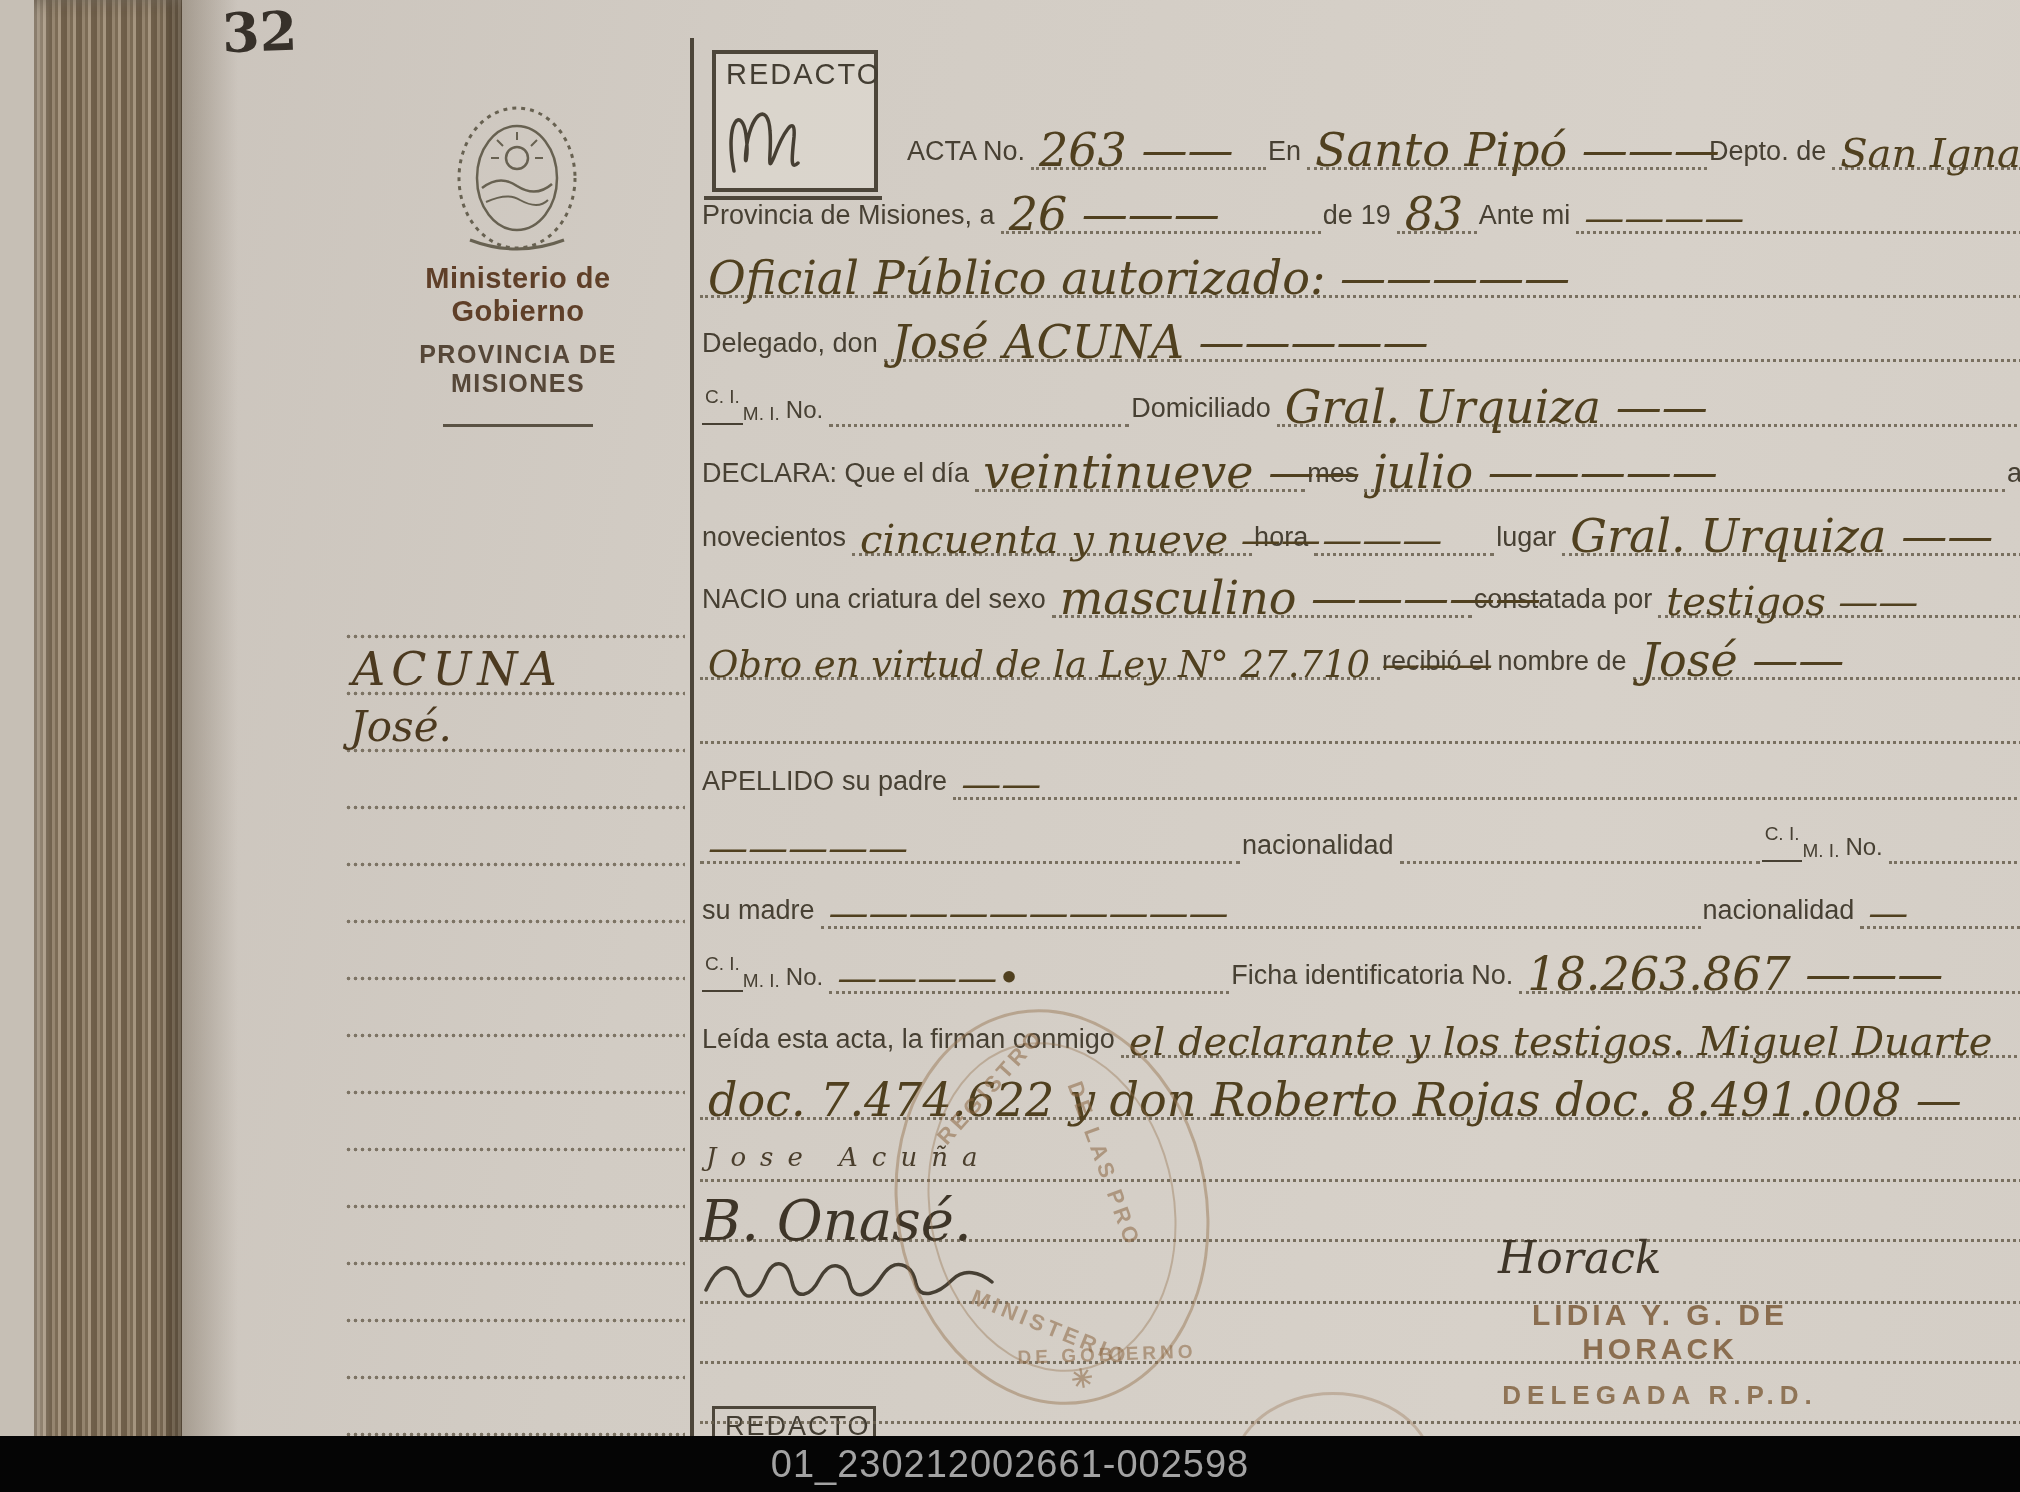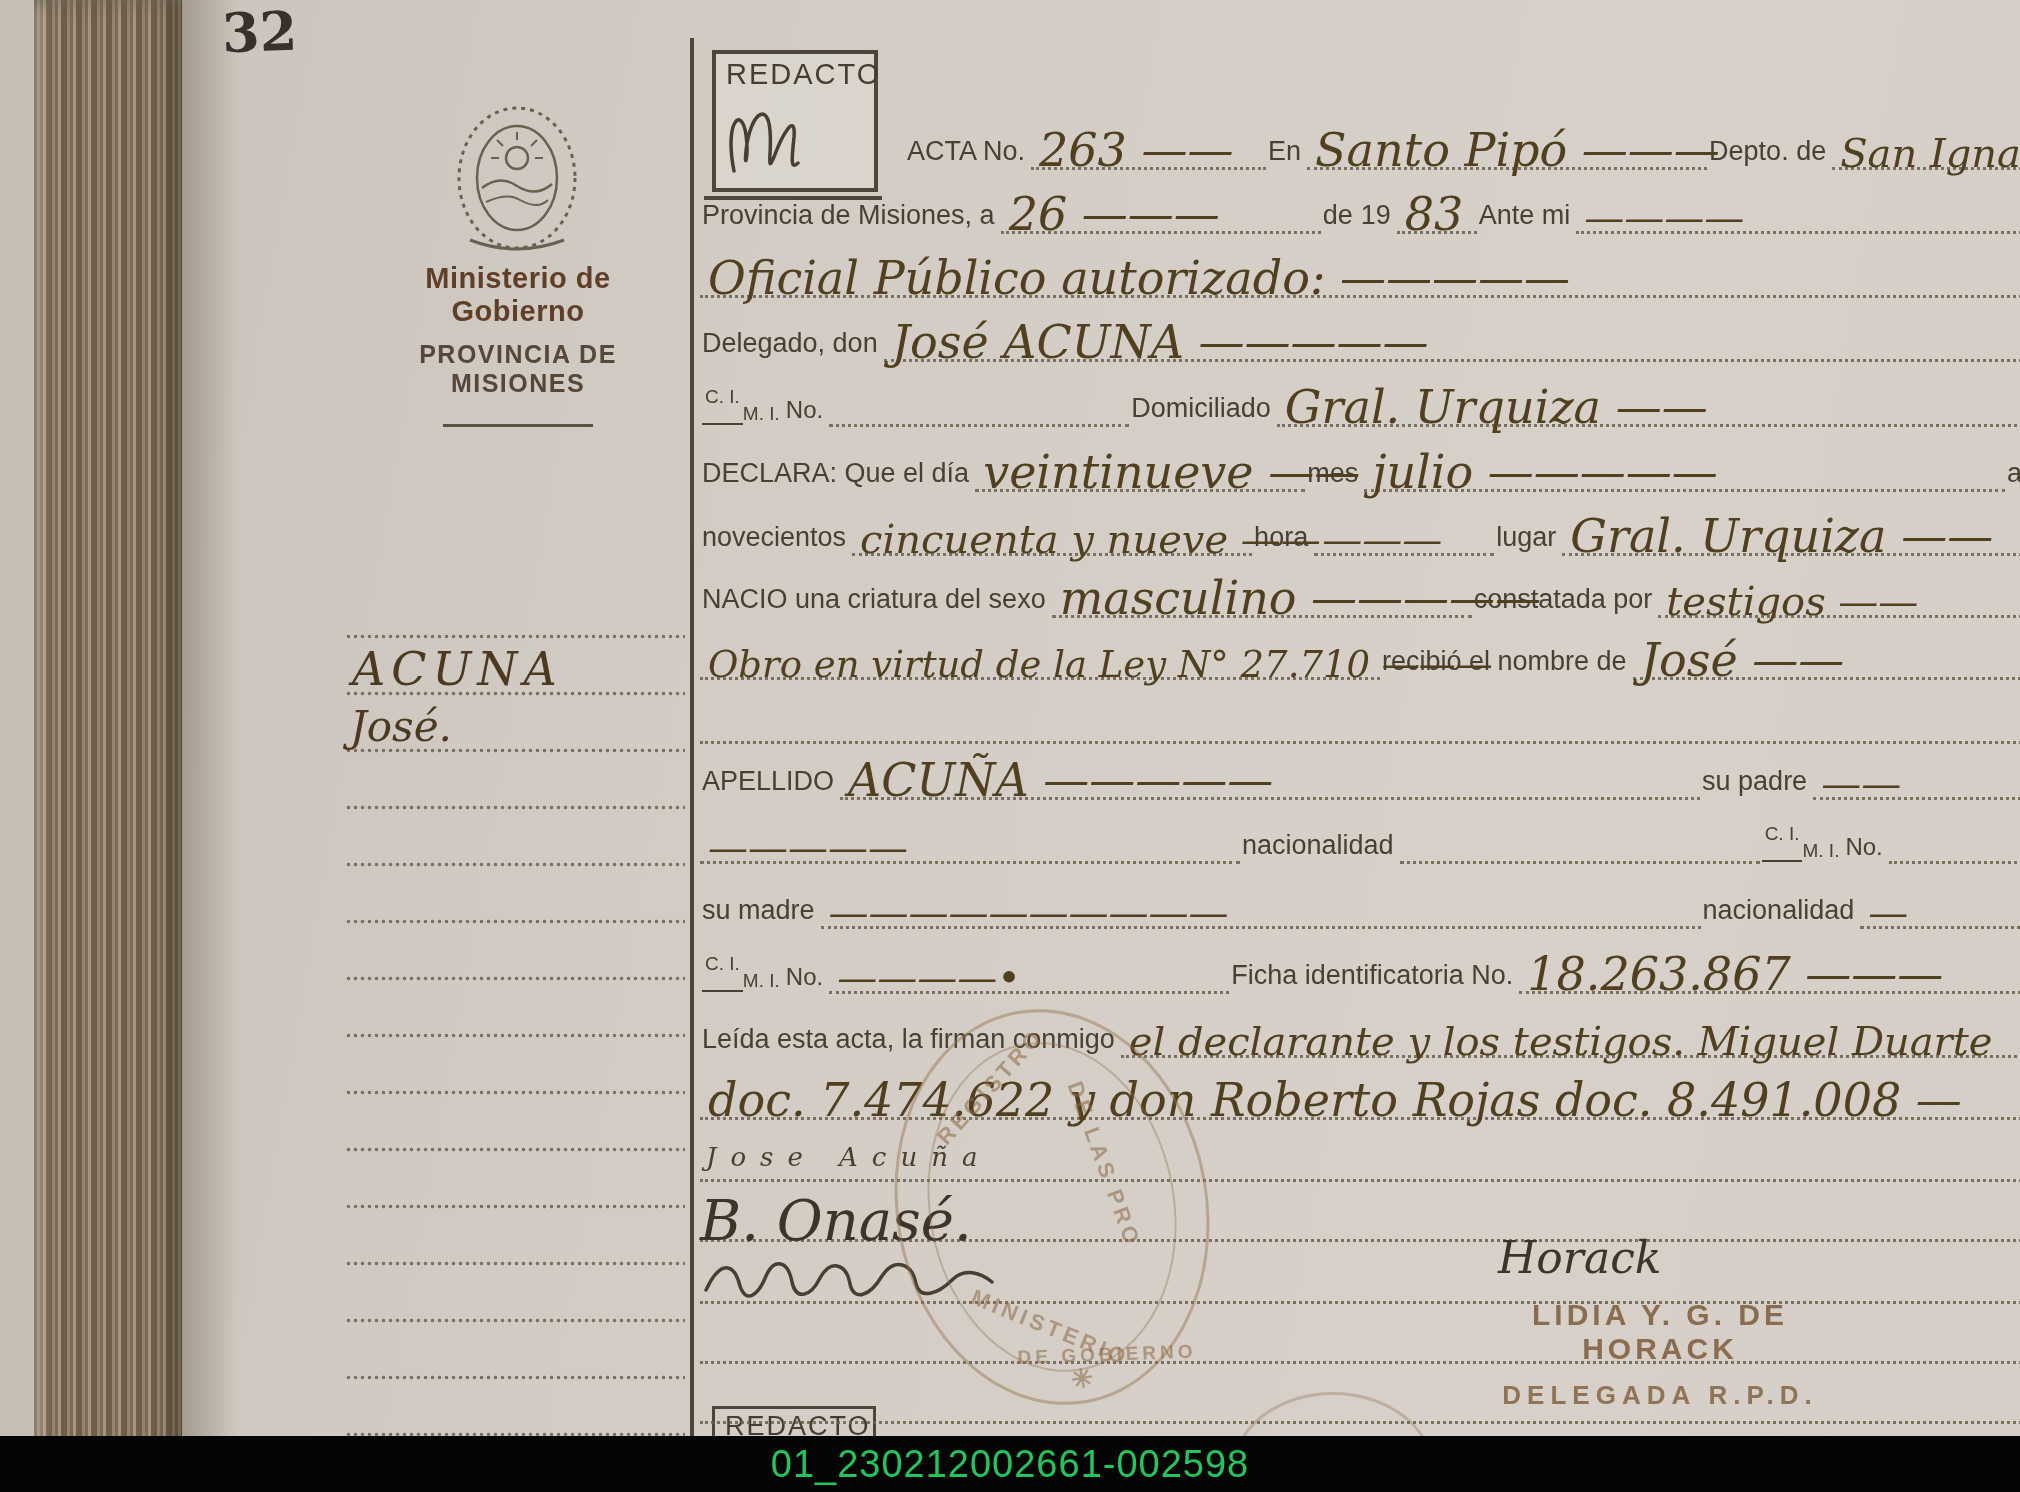--- a/index.html
+++ b/index.html
@@ -77,21 +77,21 @@
   .seal .star{left:142px;bottom:6px;font-size:26px;transform:none;}
   .seal-arc{position:absolute;left:1232px;top:1392px;width:196px;height:150px;
     border:3px solid rgba(148,112,76,.35);border-radius:50%;z-index:4;}
   
   .stamp-official{position:absolute;left:1450px;top:1298px;width:420px;text-align:center;z-index:3;}
   .stamp-name{font-size:30px;font-weight:bold;letter-spacing:4px;color:rgba(125,92,58,.85);}
   .stamp-title{font-size:26px;font-weight:bold;letter-spacing:6px;color:rgba(125,92,58,.8);margin-top:14px;}
   
   .footer-bar{position:absolute;left:0;bottom:0;width:100%;height:56px;background:#050505;
     display:flex;align-items:center;justify-content:center;z-index:10;}
-  .footer-id{color:#22c55e;font-size:38px;letter-spacing:1px;font-family:"Liberation Sans",sans-serif;}
+  .footer-id{color:#a3a3a3;font-size:38px;letter-spacing:1px;font-family:"Liberation Sans",sans-serif;}
   svg.squig path{fill:none;stroke:#463f33;stroke-width:3.5;stroke-linecap:round;}
 </style>
 </head>
 <body>
 
 <div id="page">
 
   <div class="page-edge"></div>
   <div class="binding"></div>
   <div class="fold-shadow"></div>
@@ -230,23 +230,20 @@
         <span class="hw lg">José ——</span>
       </span>
   </div>
 
   <div class="row" style="top:686px">
     <span class="fill flex"></span>
   </div>
 
   <div class="row" style="top:742px">
     <span class="lbl">APELLIDO</span>
-    <span class="fill" style="width:860px">
-        <span class="hw lg">ACUÑA —————</span>
-      </span>
     <span class="lbl">su padre</span>
     <span class="fill flex">
         <span class="hw">——</span>
       </span>
   </div>
 
   <div class="row" style="top:806px">
     <span class="fill" style="width:540px">
         <span class="hw">—————</span>
       </span>

